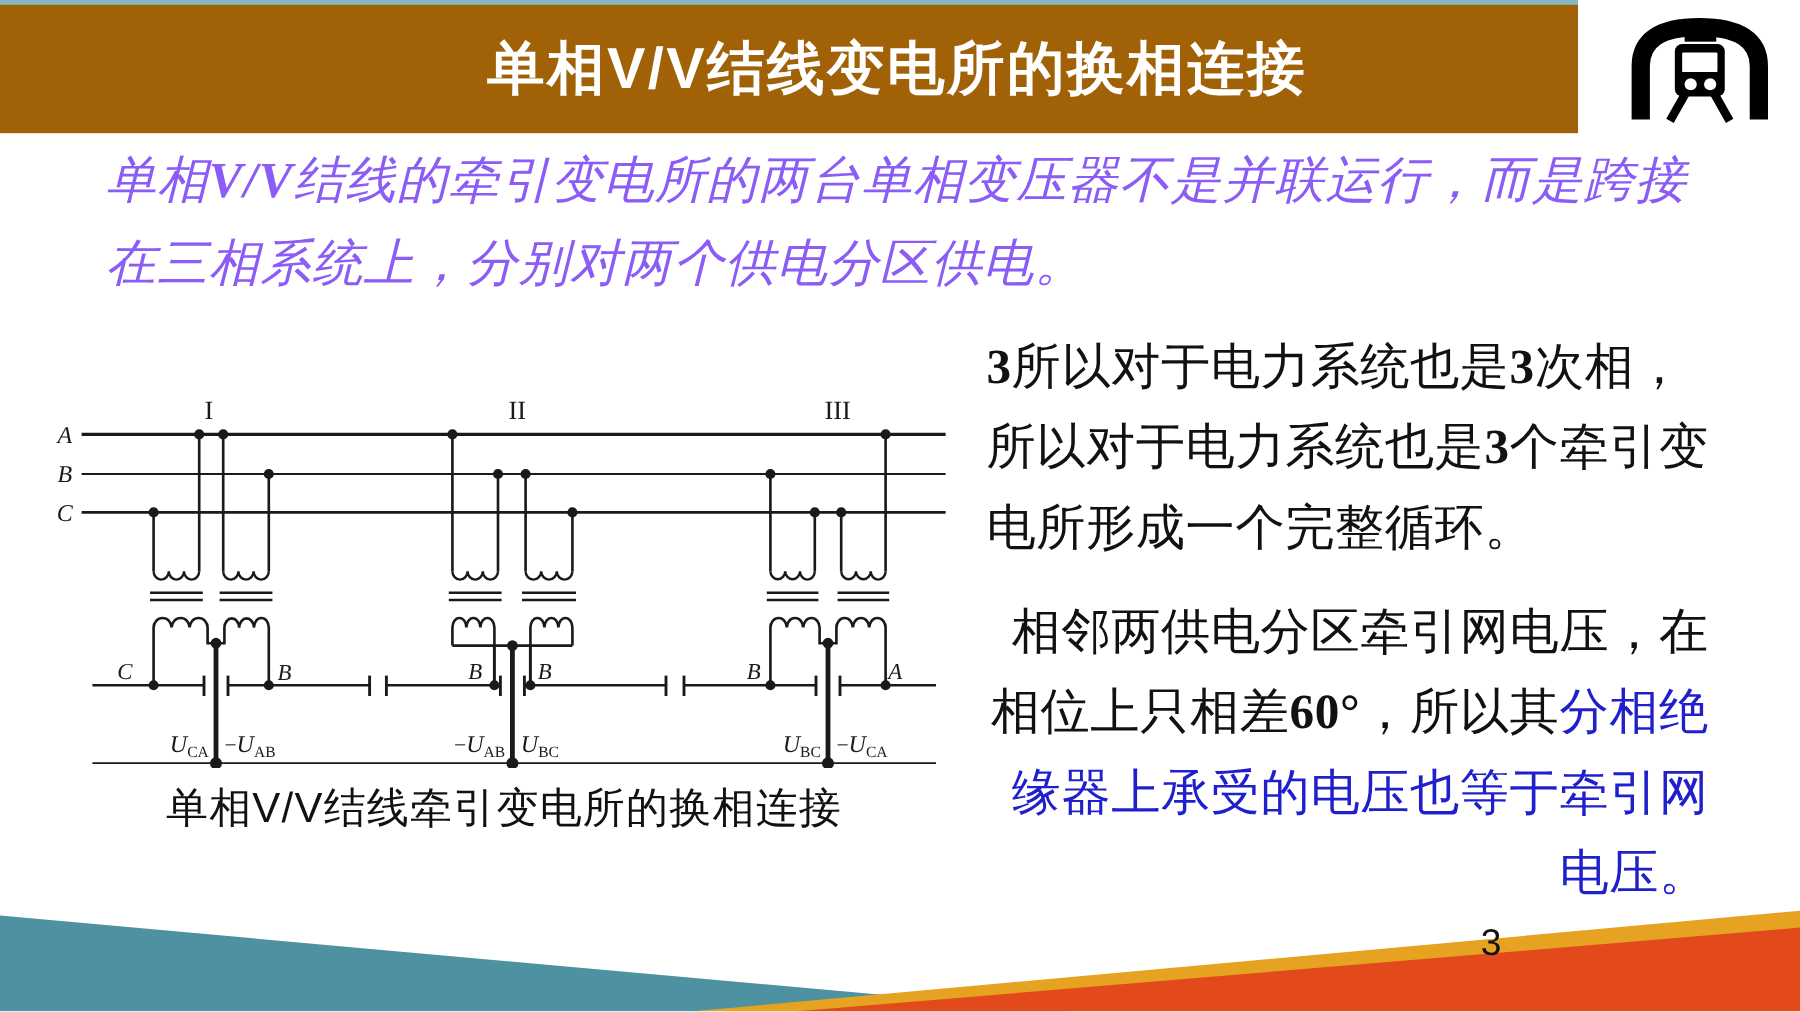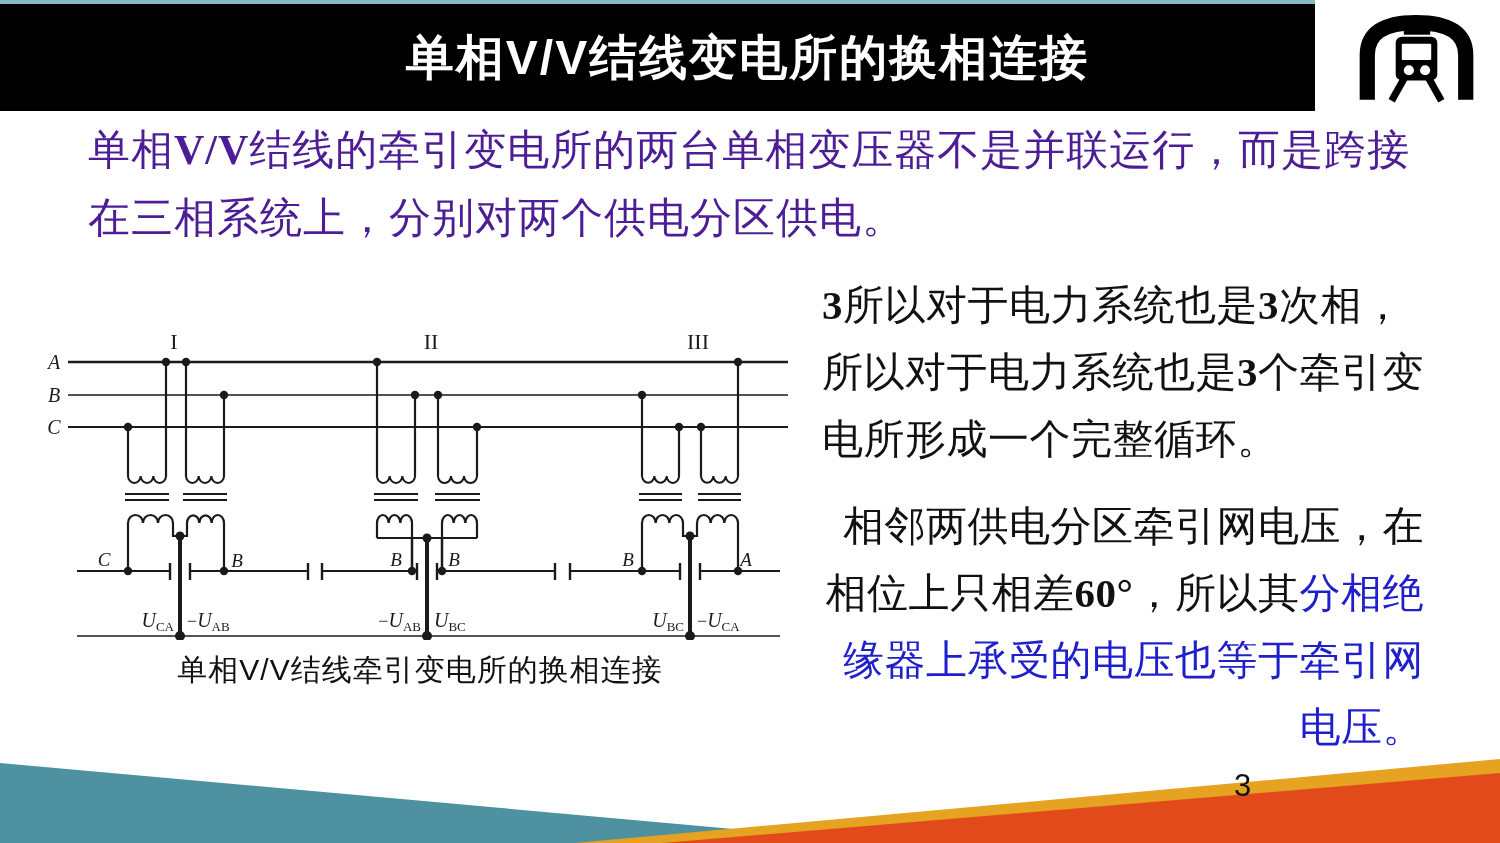--- a/index.html
+++ b/index.html
@@ -1,38 +1,38 @@
 <!DOCTYPE html>
 <html><head>
 <meta charset="utf-8">
 <style>
   html,body{margin:0;padding:0;}
   body{width:1500px;height:843px;position:relative;background:#ffffff;overflow:hidden;
        font-family:"Liberation Sans",sans-serif;}
   
-  .header-bar{position:absolute;left:0;top:0;width:1315px;height:111px;background:#000000;
+  .header-bar{position:absolute;left:0;top:0;width:1315px;height:111px;background:#a16207;
               border-top:4px solid #86b9c2;box-sizing:border-box;}
   .header-title{position:absolute;left:180px;top:0;width:1135px;height:107px;line-height:107px;
                 text-align:center;color:#ffffff;font-size:48px;font-weight:bold;letter-spacing:2px;
                 font-family:"Liberation Sans",sans-serif;}
   .logo-box{position:absolute;left:1348px;top:6px;width:137px;height:97px;}
   
   .intro{position:absolute;left:88px;top:116px;width:1345px;font-size:42px;line-height:67px;
-         color:#4c1d95;letter-spacing:1px;}
+         color:#8b5cf6;letter-spacing:1px;font-style:italic;}
   .latin-bold{font-family:"Liberation Serif",serif;font-weight:bold;}
   
   .right-col{position:absolute;left:822px;width:602px;color:#111;font-size:41px;line-height:67px;
              letter-spacing:0.5px;}
   #para1{top:272px;}
   #para2{top:493px;text-align:right;}
   .blue{color:#1f1fcc;}
   
   .figure-svg{position:absolute;left:40px;top:318px;width:760px;height:322px;}
   .figure-caption{position:absolute;left:40px;top:650px;width:760px;text-align:center;
-                  font-size:30px;color:#111;letter-spacing:1px;font-family:"Liberation Sans",sans-serif;}
+                  font-size:35px;color:#111;letter-spacing:1px;font-family:"Liberation Sans",sans-serif;}
   
   .footer-svg{position:absolute;left:0;top:753px;width:1500px;height:90px;}
   .page-number{position:absolute;left:1234px;top:768px;font-size:31px;color:#111;z-index:5;
                font-family:"Liberation Sans",sans-serif;}
   
   .dia-num{font-family:"Liberation Serif",serif;font-size:22px;fill:#1a1a1a;}
   .dia-ital{font-family:"Liberation Serif",serif;font-style:italic;font-size:20px;fill:#1a1a1a;}
   .dia-term{font-family:"Liberation Serif",serif;font-style:italic;font-size:19px;fill:#1a1a1a;}
   .v-sign{font-family:"Liberation Serif",serif;font-size:18px;fill:#1a1a1a;}
   .v-sym{font-family:"Liberation Serif",serif;font-style:italic;font-size:20px;fill:#1a1a1a;}

